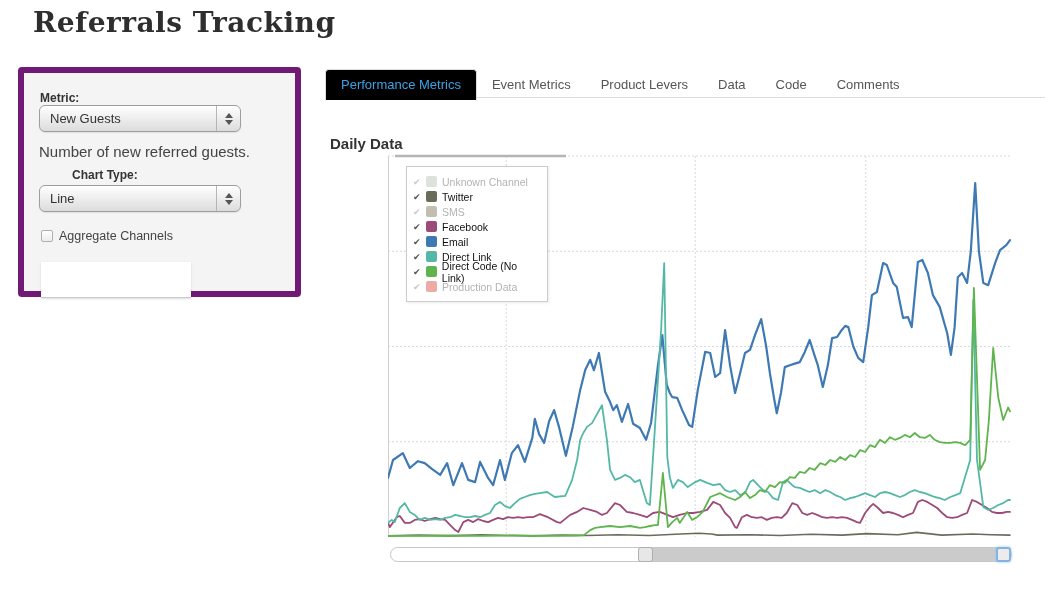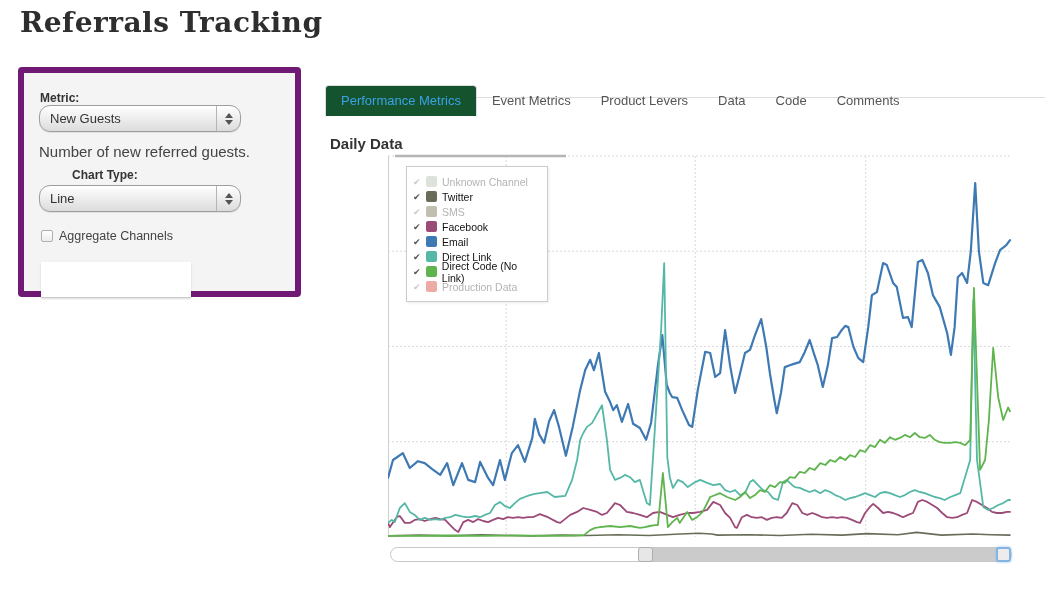--- a/index.html
+++ b/index.html
@@ -1,47 +1,47 @@
 <!DOCTYPE html>
 <html><head>
 <meta charset="utf-8">
 <style>
   html,body{margin:0;padding:0;background:#fff;font-family:"Liberation Sans",sans-serif;}
   #stage{position:relative;width:1051px;height:593px;background:#fff;overflow:hidden;}
 
   
-  .page-title{position:absolute;left:20px;top:6px;font-family:"DejaVu Serif",serif;
+  .page-title{position:absolute;left:33px;top:6px;font-family:"DejaVu Serif",serif;
     font-weight:bold;font-size:28px;color:#2e2e2e;letter-spacing:.5px;}
 
   
   .panel{position:absolute;left:18px;top:67px;width:283px;height:230px;background:#f4f4f4;
     border:6px solid #701a75;border-radius:4px;box-sizing:border-box;}
   .panel .lbl{position:absolute;left:16px;font-size:12px;font-weight:bold;color:#333;}
   .panel .desc{position:absolute;left:15px;font-size:15px;color:#444;}
   .sel{position:absolute;left:15px;width:202px;height:27px;box-sizing:border-box;
-    border:1px solid #9e9e9e;border-radius:11px;background:linear-gradient(#ffffff,#dcdcdc);
+    border:1px solid #9e9e9e;border-radius:6px;background:linear-gradient(#ffffff,#dcdcdc);
     box-shadow:inset 0 1px 0 #fff,0 1px 1px rgba(0,0,0,.08);font-size:13px;color:#333;
     line-height:25px;padding-left:10px;cursor:default;}
   .sel .arrows{position:absolute;right:0;top:0;bottom:0;width:23px;border-left:1px solid #b5b5b5;
     display:flex;flex-direction:column;align-items:center;justify-content:center;gap:2px;}
   .tri{width:0;height:0;border-left:4px solid transparent;border-right:4px solid transparent;}
   .tri.up{border-bottom:5px solid #555;}
   .tri.down{border-top:5px solid #555;}
   .chkrow{position:absolute;left:17px;display:flex;align-items:center;gap:6px;font-size:12.5px;color:#444;}
   .chk{width:12px;height:12px;border:1px solid #b0b0b0;border-radius:2px;
     background:linear-gradient(#fff,#ececec);box-sizing:border-box;}
   .whitebox{position:absolute;left:17px;top:189px;width:150px;height:35px;background:#fff;
     border-bottom:1px solid #c9c9c9;box-shadow:0 1px 2px rgba(0,0,0,.15);}
 
   
   .tabbar{position:absolute;left:325px;top:69px;width:720px;height:28px;border-bottom:1px solid #ddd;}
   .tab{display:inline-block;padding:7px 15px 8px 15px;font-size:13px;color:#555;cursor:pointer;
     position:relative;top:0;}
-  .tab.active{background:#14532d;border:1px solid #ddd;border-bottom:1px solid #fff;
-    border-radius:4px 4px 0 0;color:#3ca2e8;margin-bottom:-1px;padding-bottom:8px;margin-top:16px;}
+  .tab.active{background:#000000;border:1px solid #ddd;border-bottom:1px solid #fff;
+    border-radius:4px 4px 0 0;color:#3ca2e8;margin-bottom:-1px;padding-bottom:8px;}
 
   .section-heading{position:absolute;left:330px;top:115px;font-size:15px;font-weight:bold;color:#333;margin-top:20px;}
 
   
   .chart{position:absolute;left:388px;top:150px;width:624px;height:392px;}
   .chart svg{position:absolute;left:0;top:0;}
   .legend{position:absolute;left:18px;top:16px;width:142px;background:#fff;border:1px solid #ccc;
     box-shadow:1px 1px 3px rgba(0,0,0,.08);padding:7px 6px;box-sizing:border-box;}
   .lg-row{display:flex;align-items:center;height:15px;font-size:10.5px;color:#111;cursor:pointer;}
   .lg-row .ck{font-size:9px;color:#555;width:11px;}

